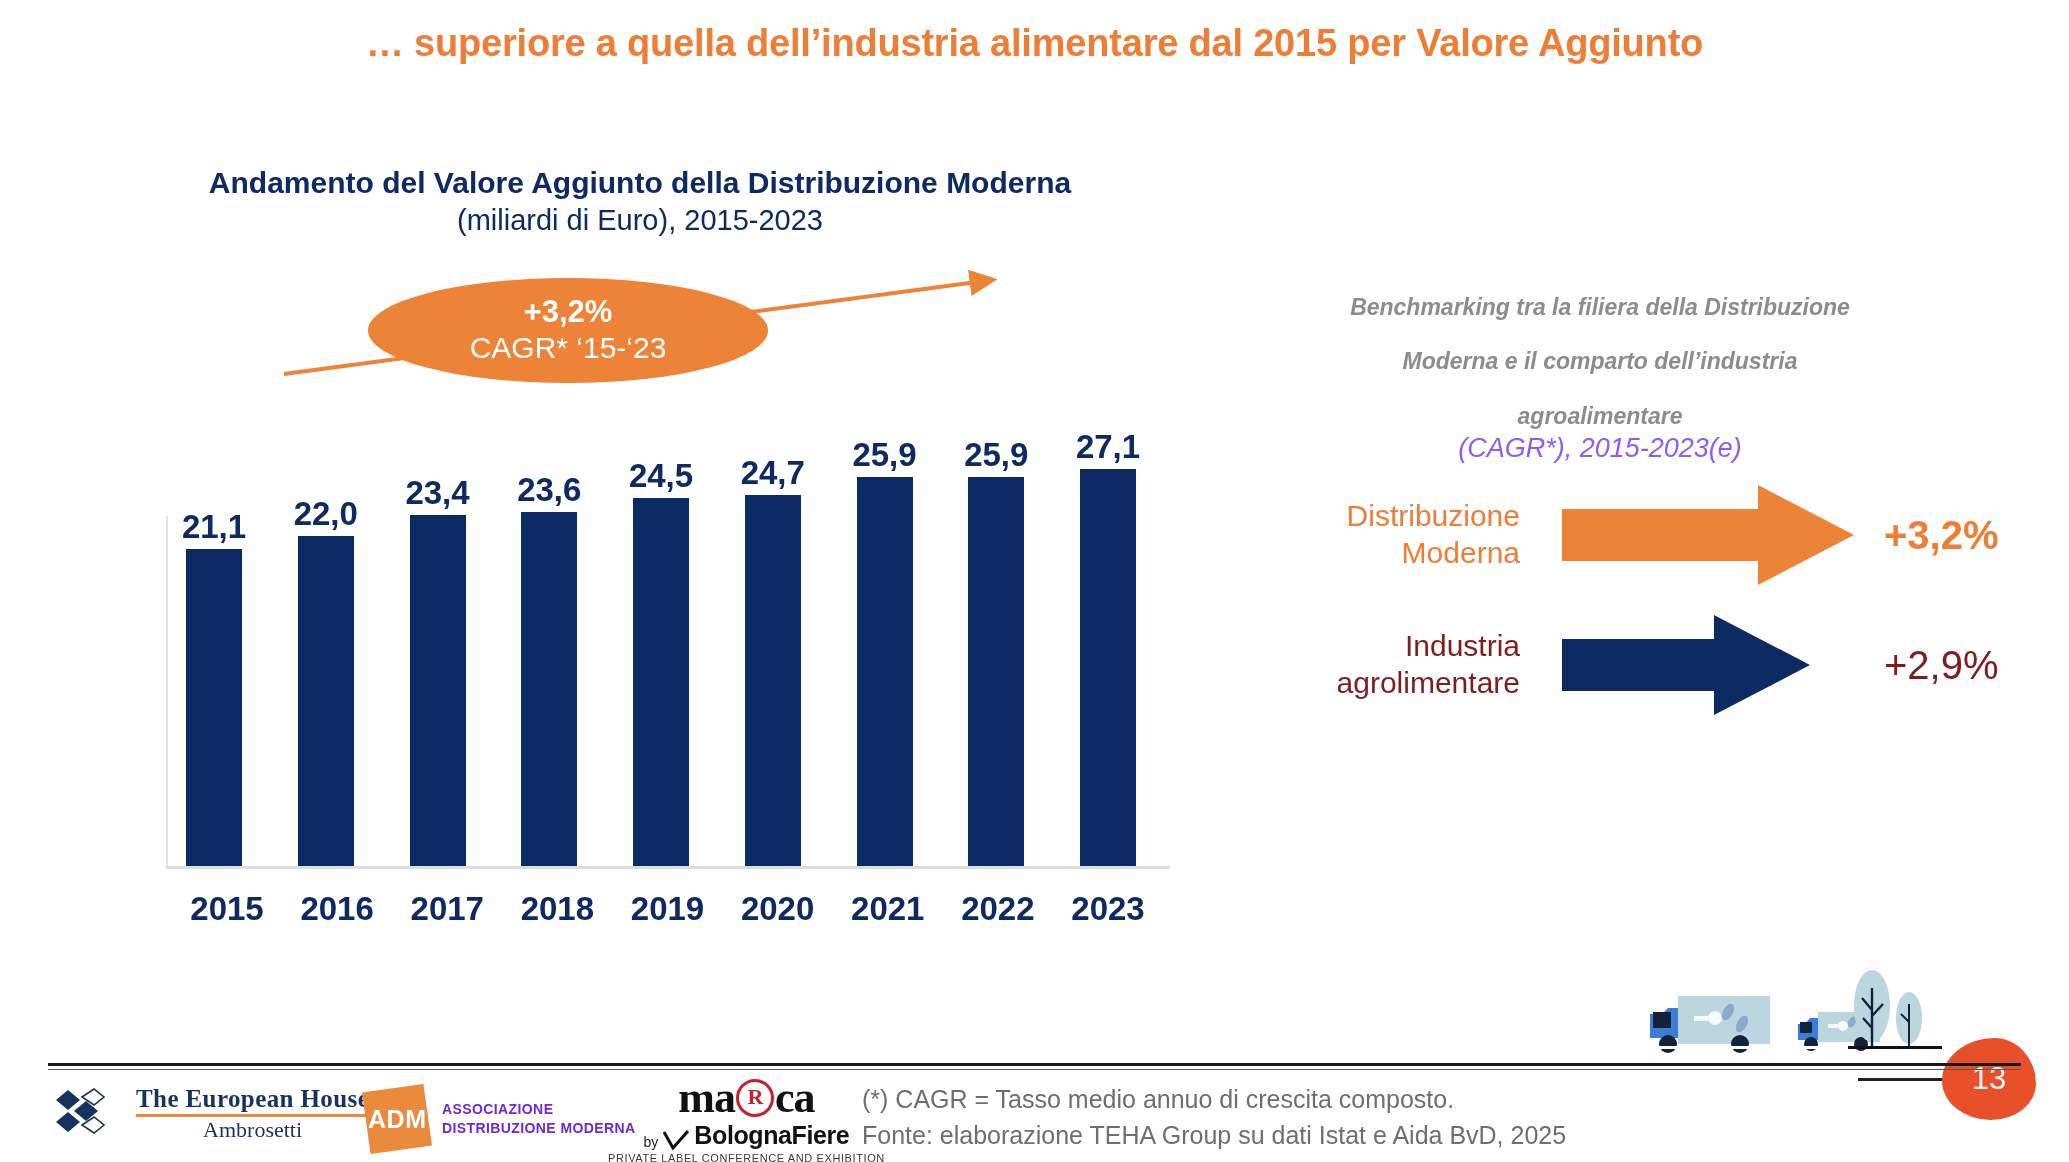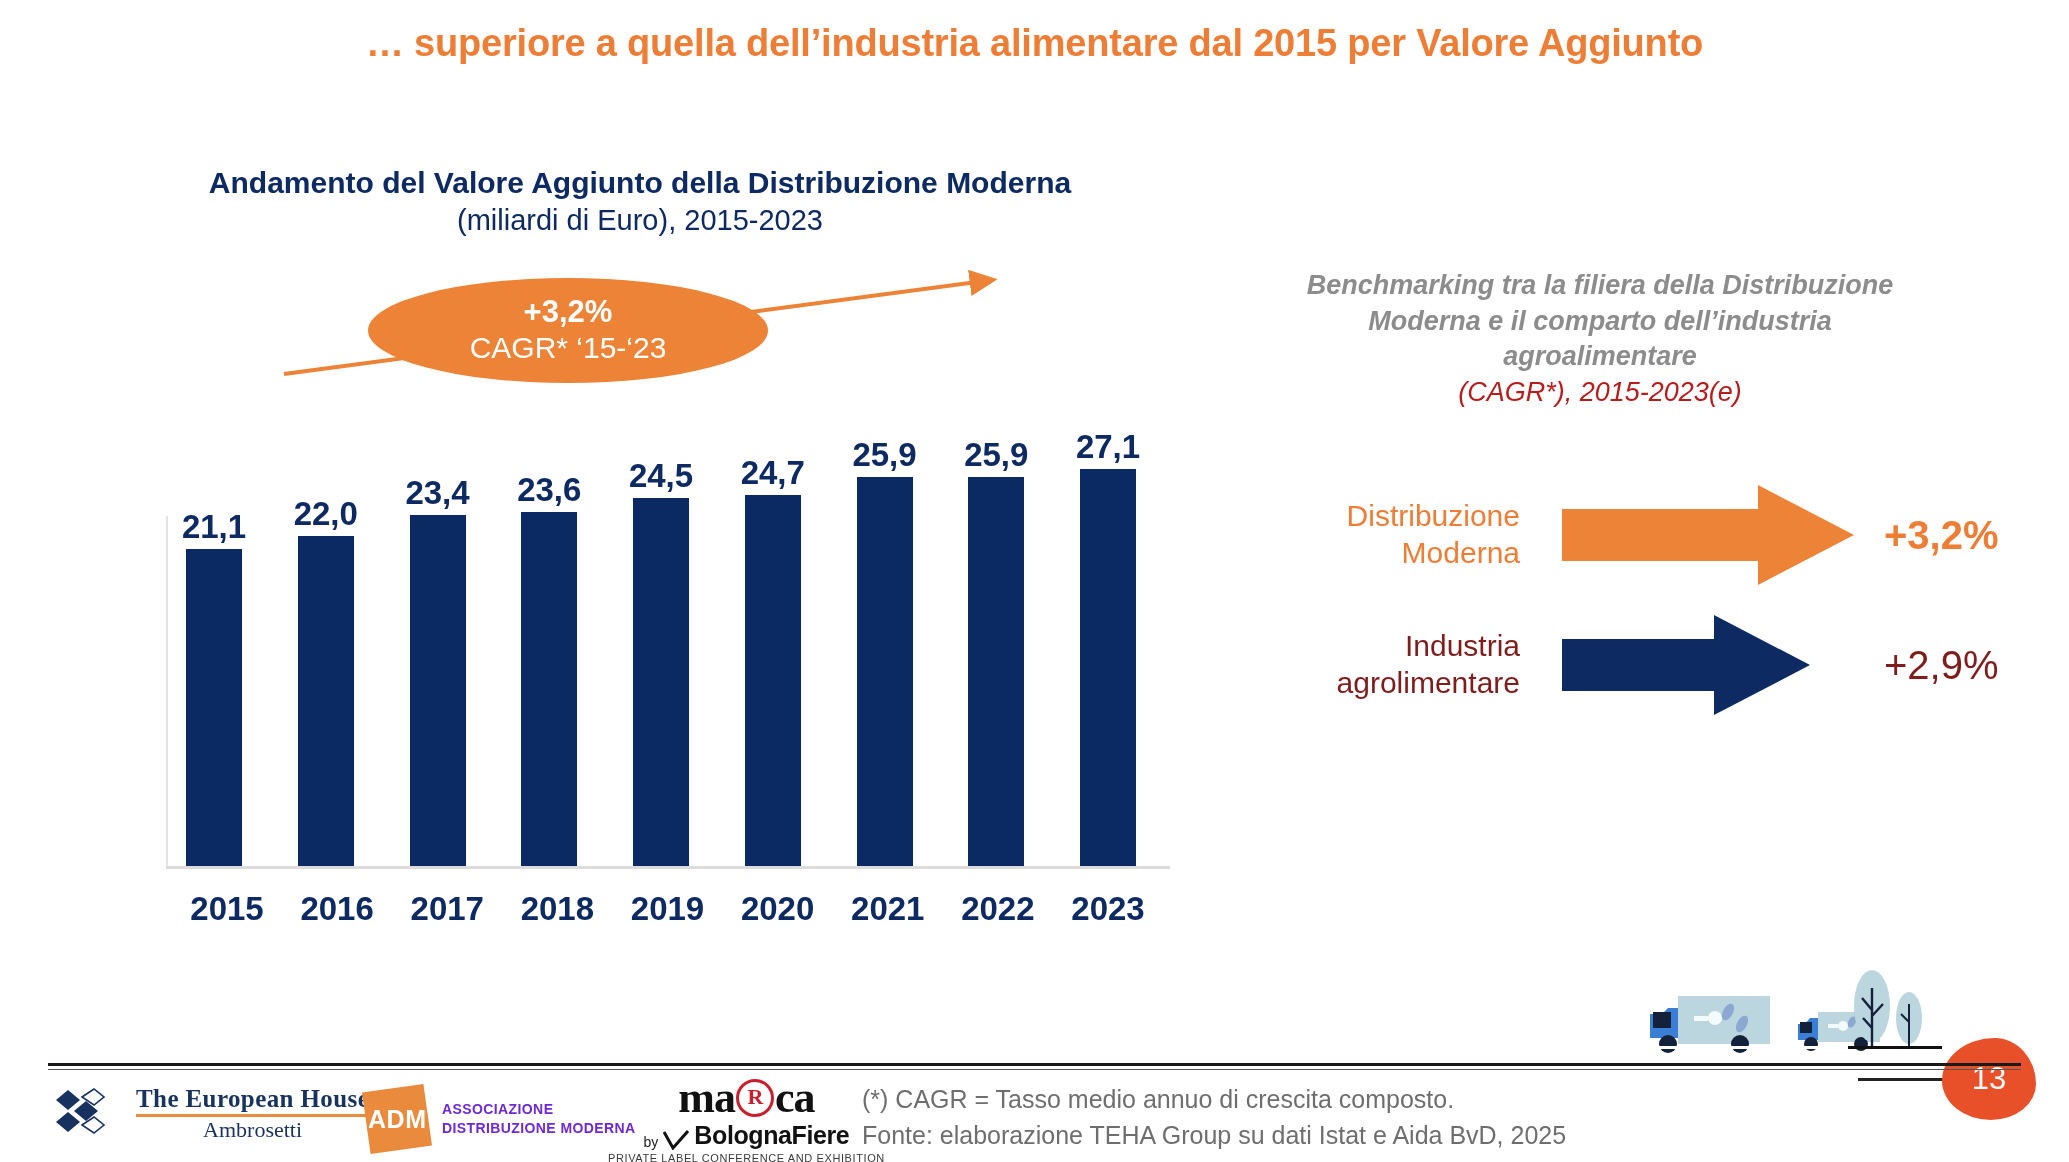--- a/index.html
+++ b/index.html
@@ -49,22 +49,22 @@
     position:absolute;left:29px;right:14px;bottom:0;height:62px;
     display:flex;align-items:center;justify-content:space-between;
   }
   .xlabel{width:96px;text-align:center;font-size:33px;font-weight:bold;color:#0D2A63;}
 
   
   .bench-note{
     position:absolute;left:1195px;top:268px;width:810px;text-align:center;
     color:#8C8C8C;font-style:italic;line-height:1.32;
   }
-  .bench-note .b{font-size:27px;font-weight:bold;}
-  .bench-note .n{font-size:27px;font-weight:normal;color:#b91c1c;}
+  .bench-note .b{font-size:23px;font-weight:bold;margin-top:24px;}
+  .bench-note .n{font-size:27px;font-weight:normal;color:#8b5cf6;}
 
   .cmp{position:absolute;left:1270px;top:470px;width:740px;}
   .cmp-row{display:flex;align-items:center;height:130px;}
   .cmp-label{width:250px;text-align:right;font-size:30px;font-weight:normal;line-height:1.22;padding-right:42px;}
   .cmp-arrow{width:300px;display:flex;align-items:center;}
   .cmp-val{flex:1;text-align:left;font-size:40px;padding-left:22px;}
   .row-dm .cmp-label,.row-dm .cmp-val{color:#EE7D36;}
   .row-dm .cmp-val{font-weight:bold;}
   .row-ia .cmp-label,.row-ia .cmp-val{color:#7f1d1d;}
   .row-ia .cmp-val{font-weight:normal;}

